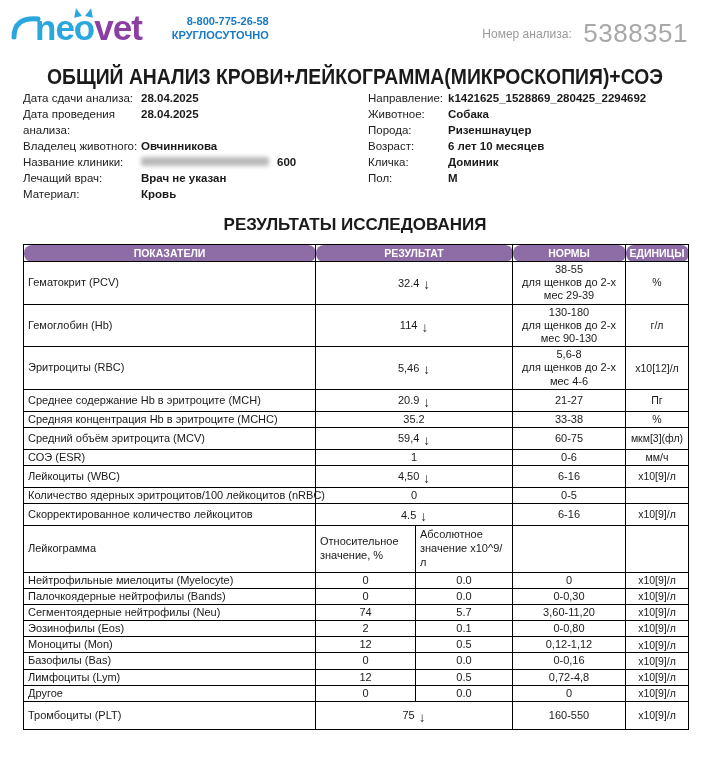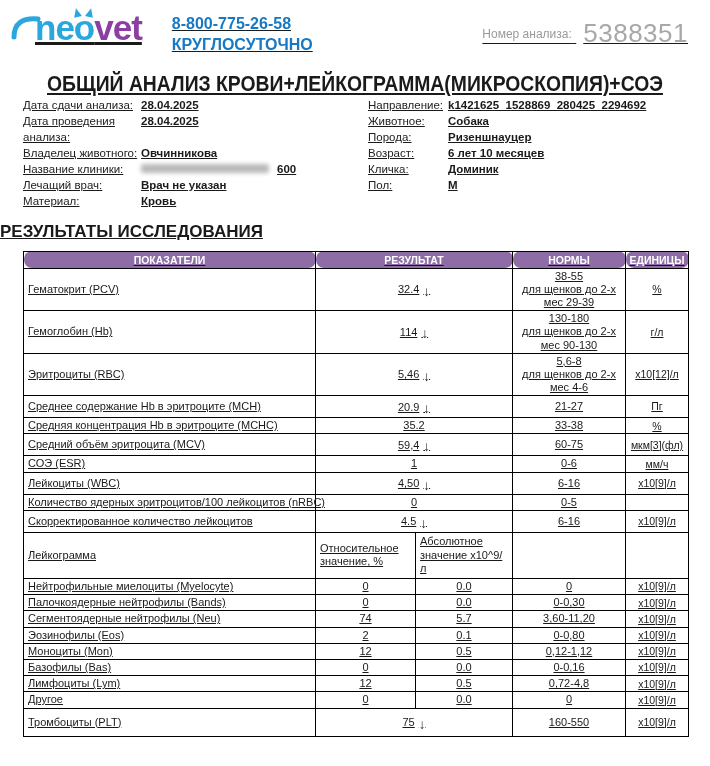--- a/index.html
+++ b/index.html
@@ -1,41 +1,41 @@
 <!DOCTYPE html>
 <html style="--accent: #8e6ca5; --logo-blue: #2aa7df; --logo-purple: #8c3fa3; --phone-blue: #1779c4;"><head>
 <meta charset="utf-8">
 <style>
   * { margin: 0; padding: 0; box-sizing: border-box; }
   html, body { background: #fff; }
   .page {
     width: 710px; height: 766px; background: #fff; overflow: hidden;
-    font-family: "Liberation Sans", sans-serif; color: #1a1a1a; position: relative; text-decoration: underline;
+    font-family: "Liberation Sans", sans-serif; color: #1a1a1a; position: relative;
   }
   
   .top { display: flex; align-items: flex-start; padding: 8px 22px 0 10px; }
   .logo { position: relative; display: inline-block; font-size: 35px; font-weight: bold;
           letter-spacing: -1px; line-height: 40px; white-space: nowrap; }
   .logo .arc { display: inline-block; vertical-align: baseline; margin-right: -7px; }
   .logo .neo { color: var(--logo-blue); }
   .logo .vet { color: var(--logo-purple); }
   .ear { position: absolute; width: 0; height: 0; top: 0px;
          border-left: 4px solid transparent; border-right: 4px solid transparent;
          border-bottom: 9px solid var(--logo-blue); }
   .ear1 { left: 63px; transform: rotate(-14deg); }
   .ear2 { left: 76px; transform: rotate(14deg); }
   .phone-block { margin-left: 30px; margin-top: 6px; color: var(--phone-blue);
-                 font-weight: bold; font-size: 16px; line-height: 1.3; }
+                 font-weight: bold; font-size: 11px; line-height: 1.3; text-align: right; }
   .analysis-num { margin-left: auto; margin-top: 10px; white-space: nowrap; }
   .num-label { font-size: 12px; color: #999; vertical-align: 4px; }
   .num-value { font-size: 26px; color: #a8a8a8; margin-left: 7px; letter-spacing: 0.5px; }
   
   .title { text-align: center; font-size: 21.5px; font-weight: bold; margin-top: 16px;
            transform: scaleX(.9); transform-origin: 50% 50%; white-space: nowrap; }
-  .section-title { font-size: 17px; font-weight: bold; margin: 13px 0 9px; }
+  .section-title { text-align: center; font-size: 17px; font-weight: bold; margin: 13px 0 9px; }
   
   .meta { display: flex; padding: 0 23px; font-size: 11.5px; line-height: 16px; }
   .meta-col.left  { width: 345px; }
   .meta-col.right { flex: 1; }
   .meta-row { display: flex; }
   .m-label { color: #222; flex-shrink: 0; }
   .left  .m-label { width: 118px; }
   .right .m-label { width: 80px; }
   .m-value { font-weight: bold; white-space: nowrap; }
   .redact { display: inline-block; width: 128px; height: 9px; background: #b9b9b9;

